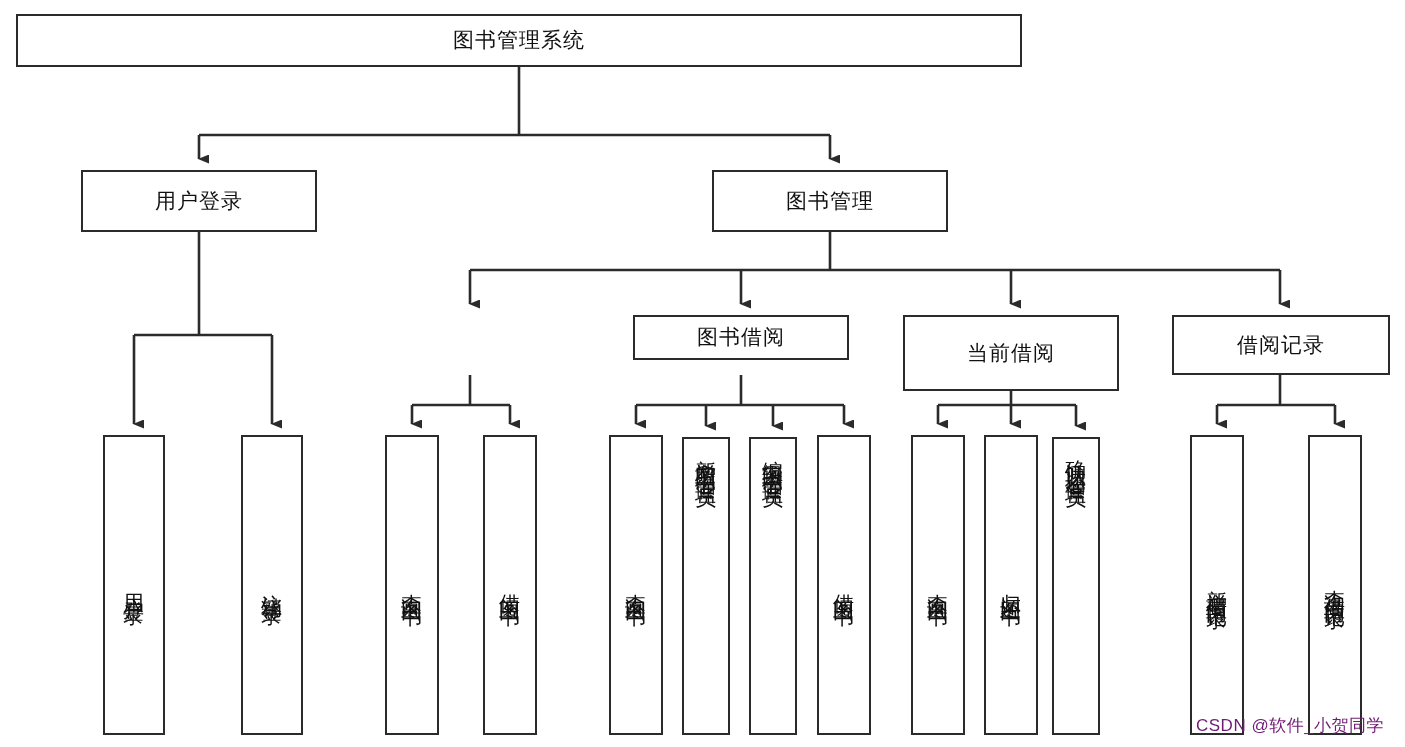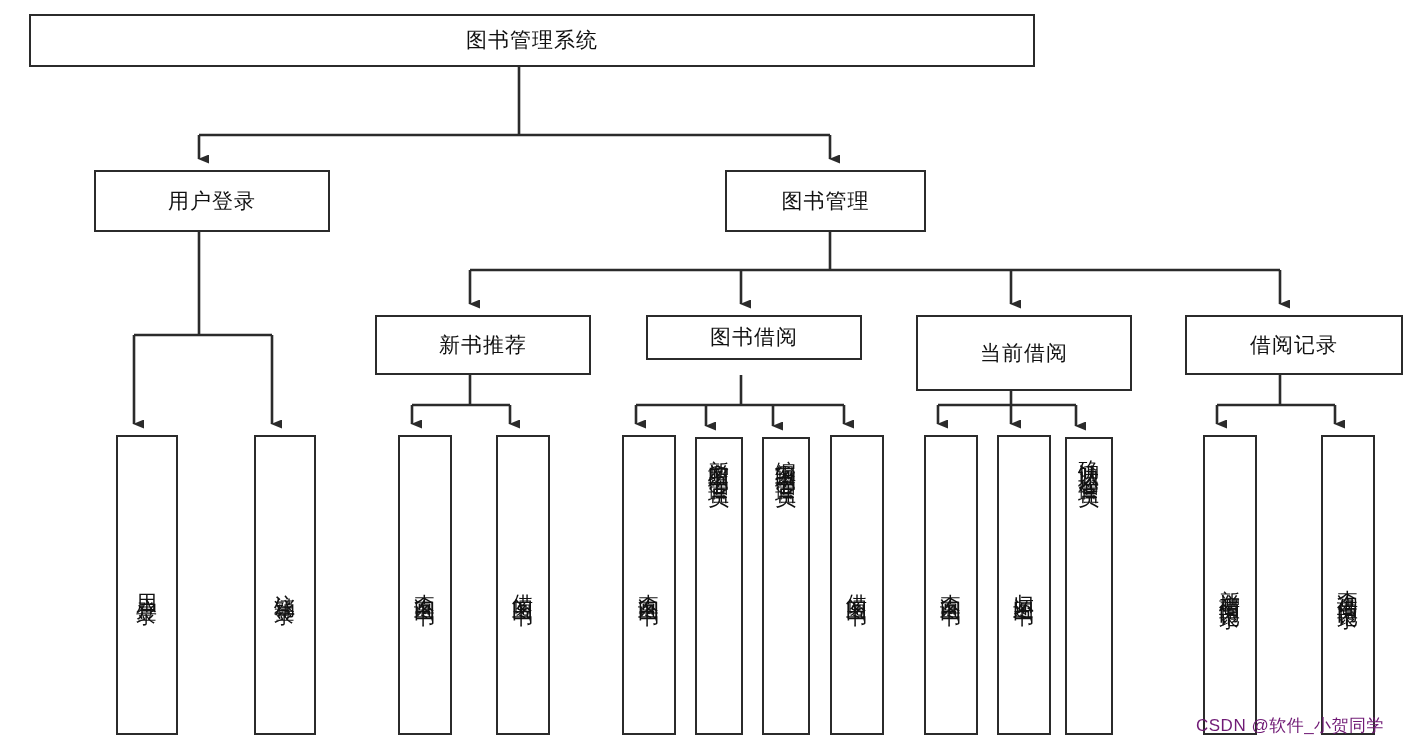--- a/index.html
+++ b/index.html
@@ -29,21 +29,20 @@
   .node-box {
     position: absolute;
     box-sizing: border-box;
     border: 2px solid #2b2b2b;
     background: #ffffff;
     display: flex;
     align-items: center;
     justify-content: center;
     color: #111111;
     overflow: hidden;
-    margin-left: 13px;
   }
   .node-label {
     font-size: 21px;
     line-height: 1.15;
     letter-spacing: 1px;
     white-space: nowrap;
     color: #111111;
   }
   .node-box.vertical {
     align-items: flex-start;
@@ -120,27 +119,24 @@
       </g>
   </svg>
 
   <div class="node-box" style="left: 16px; top: 14px; width: 1006px; height: 53px;">
     <span class="node-label">图书管理系统</span>
   </div>
 
   <div class="node-box" style="left: 81px; top: 170px; width: 236px; height: 62px;">
     <span class="node-label">用户登录</span>
   </div>
-  <div class="node-box" style="left: 712px; top: 170px; width: 201px; height: 62px;">
+  <div class="node-box" style="left: 712px; top: 170px; width: 236px; height: 62px;">
     <span class="node-label">图书管理</span>
   </div>
 
-  <div class="node-box" style="left: 362px; top: 315px; width: 216px; height: 60px;">
-    <span class="node-label">新书推荐</span>
-  </div>
   <div class="node-box" style="left: 633px; top: 315px; width: 216px; height: 45px;">
     <span class="node-label">图书借阅</span>
   </div>
   <div class="node-box" style="left: 903px; top: 315px; width: 216px; height: 76px;">
     <span class="node-label">当前借阅</span>
   </div>
   <div class="node-box" style="left: 1172px; top: 315px; width: 218px; height: 60px;">
     <span class="node-label">借阅记录</span>
   </div>
 

